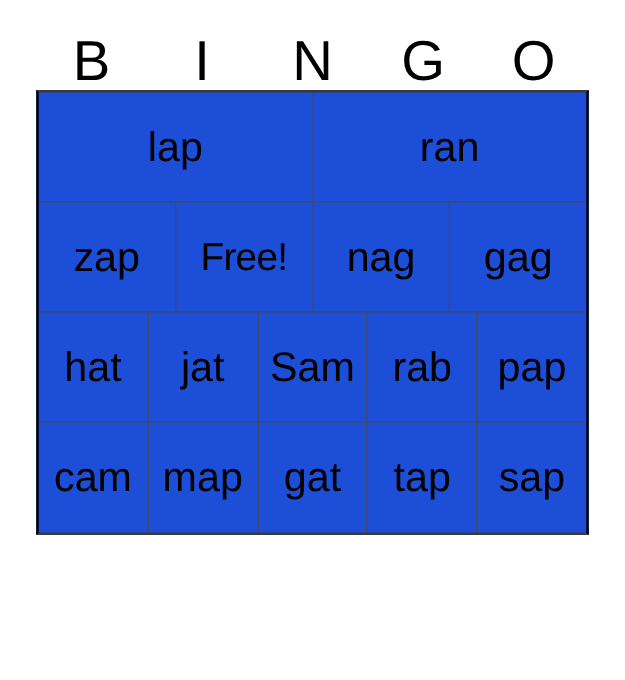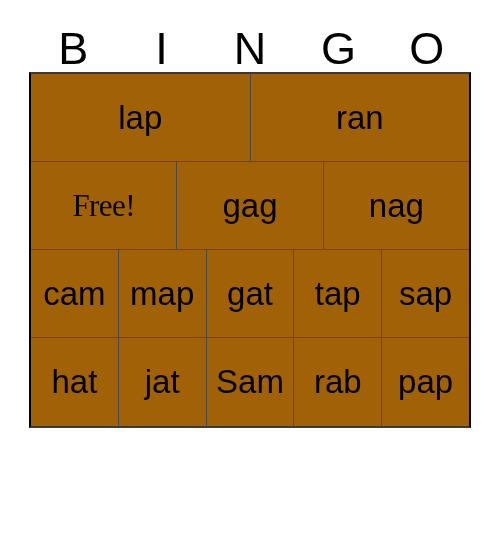--- a/index.html
+++ b/index.html
@@ -35,21 +35,21 @@
     color: #000000;
     letter-spacing: 0px;
   }
   .grid {
     width: 442px;
     border-top: 2px solid #3a3a3a;
     border-left: 2px solid #000000;
     border-right: 2px solid #000000;
     border-bottom: 2px solid #3a3a3a;
     box-sizing: border-box;
-    background: #a16207;
+    background: #1d4ed8;
   }
   .grid-row {
     display: flex;
     width: 100%;
     height: 88px;
     border-bottom: 1px solid #4a4a4a;
     box-sizing: border-box;
   }
   .grid-row:last-child {
     border-bottom: none;
@@ -67,21 +67,20 @@
     color: #000000;
     white-space: nowrap;
     overflow: hidden;
   }
   .cell:last-child {
     border-right: none;
   }
   .cell.free {
     font-size: 31px;
     letter-spacing: -0.6px;
-    font-family: Liberation Serif, serif;
   }
 </style>
 </head>
 <body>
 
 <div class="card">
 
   <div class="header-row">
     <div class="header-cell">B</div>
     <div class="header-cell">I</div>
@@ -92,35 +91,36 @@
 
   <div class="grid">
 
     <div class="grid-row">
       <div class="cell">lap</div>
       <div class="cell">ran</div>
     </div>
 
 
     <div class="grid-row">
+      <div class="cell">zap</div>
       <div class="cell free">Free!</div>
+      <div class="cell">nag</div>
       <div class="cell">gag</div>
-      <div class="cell">nag</div>
+    </div>
+
+    <div class="grid-row">
+      <div class="cell">hat</div>
+      <div class="cell">jat</div>
+      <div class="cell">Sam</div>
+      <div class="cell">rab</div>
+      <div class="cell">pap</div>
     </div>
 
     <div class="grid-row">
       <div class="cell">cam</div>
       <div class="cell">map</div>
       <div class="cell">gat</div>
       <div class="cell">tap</div>
       <div class="cell">sap</div>
     </div>
 
-    <div class="grid-row">
-      <div class="cell">hat</div>
-      <div class="cell">jat</div>
-      <div class="cell">Sam</div>
-      <div class="cell">rab</div>
-      <div class="cell">pap</div>
-    </div>
-
   </div>
 </div>
 
 </body></html>

